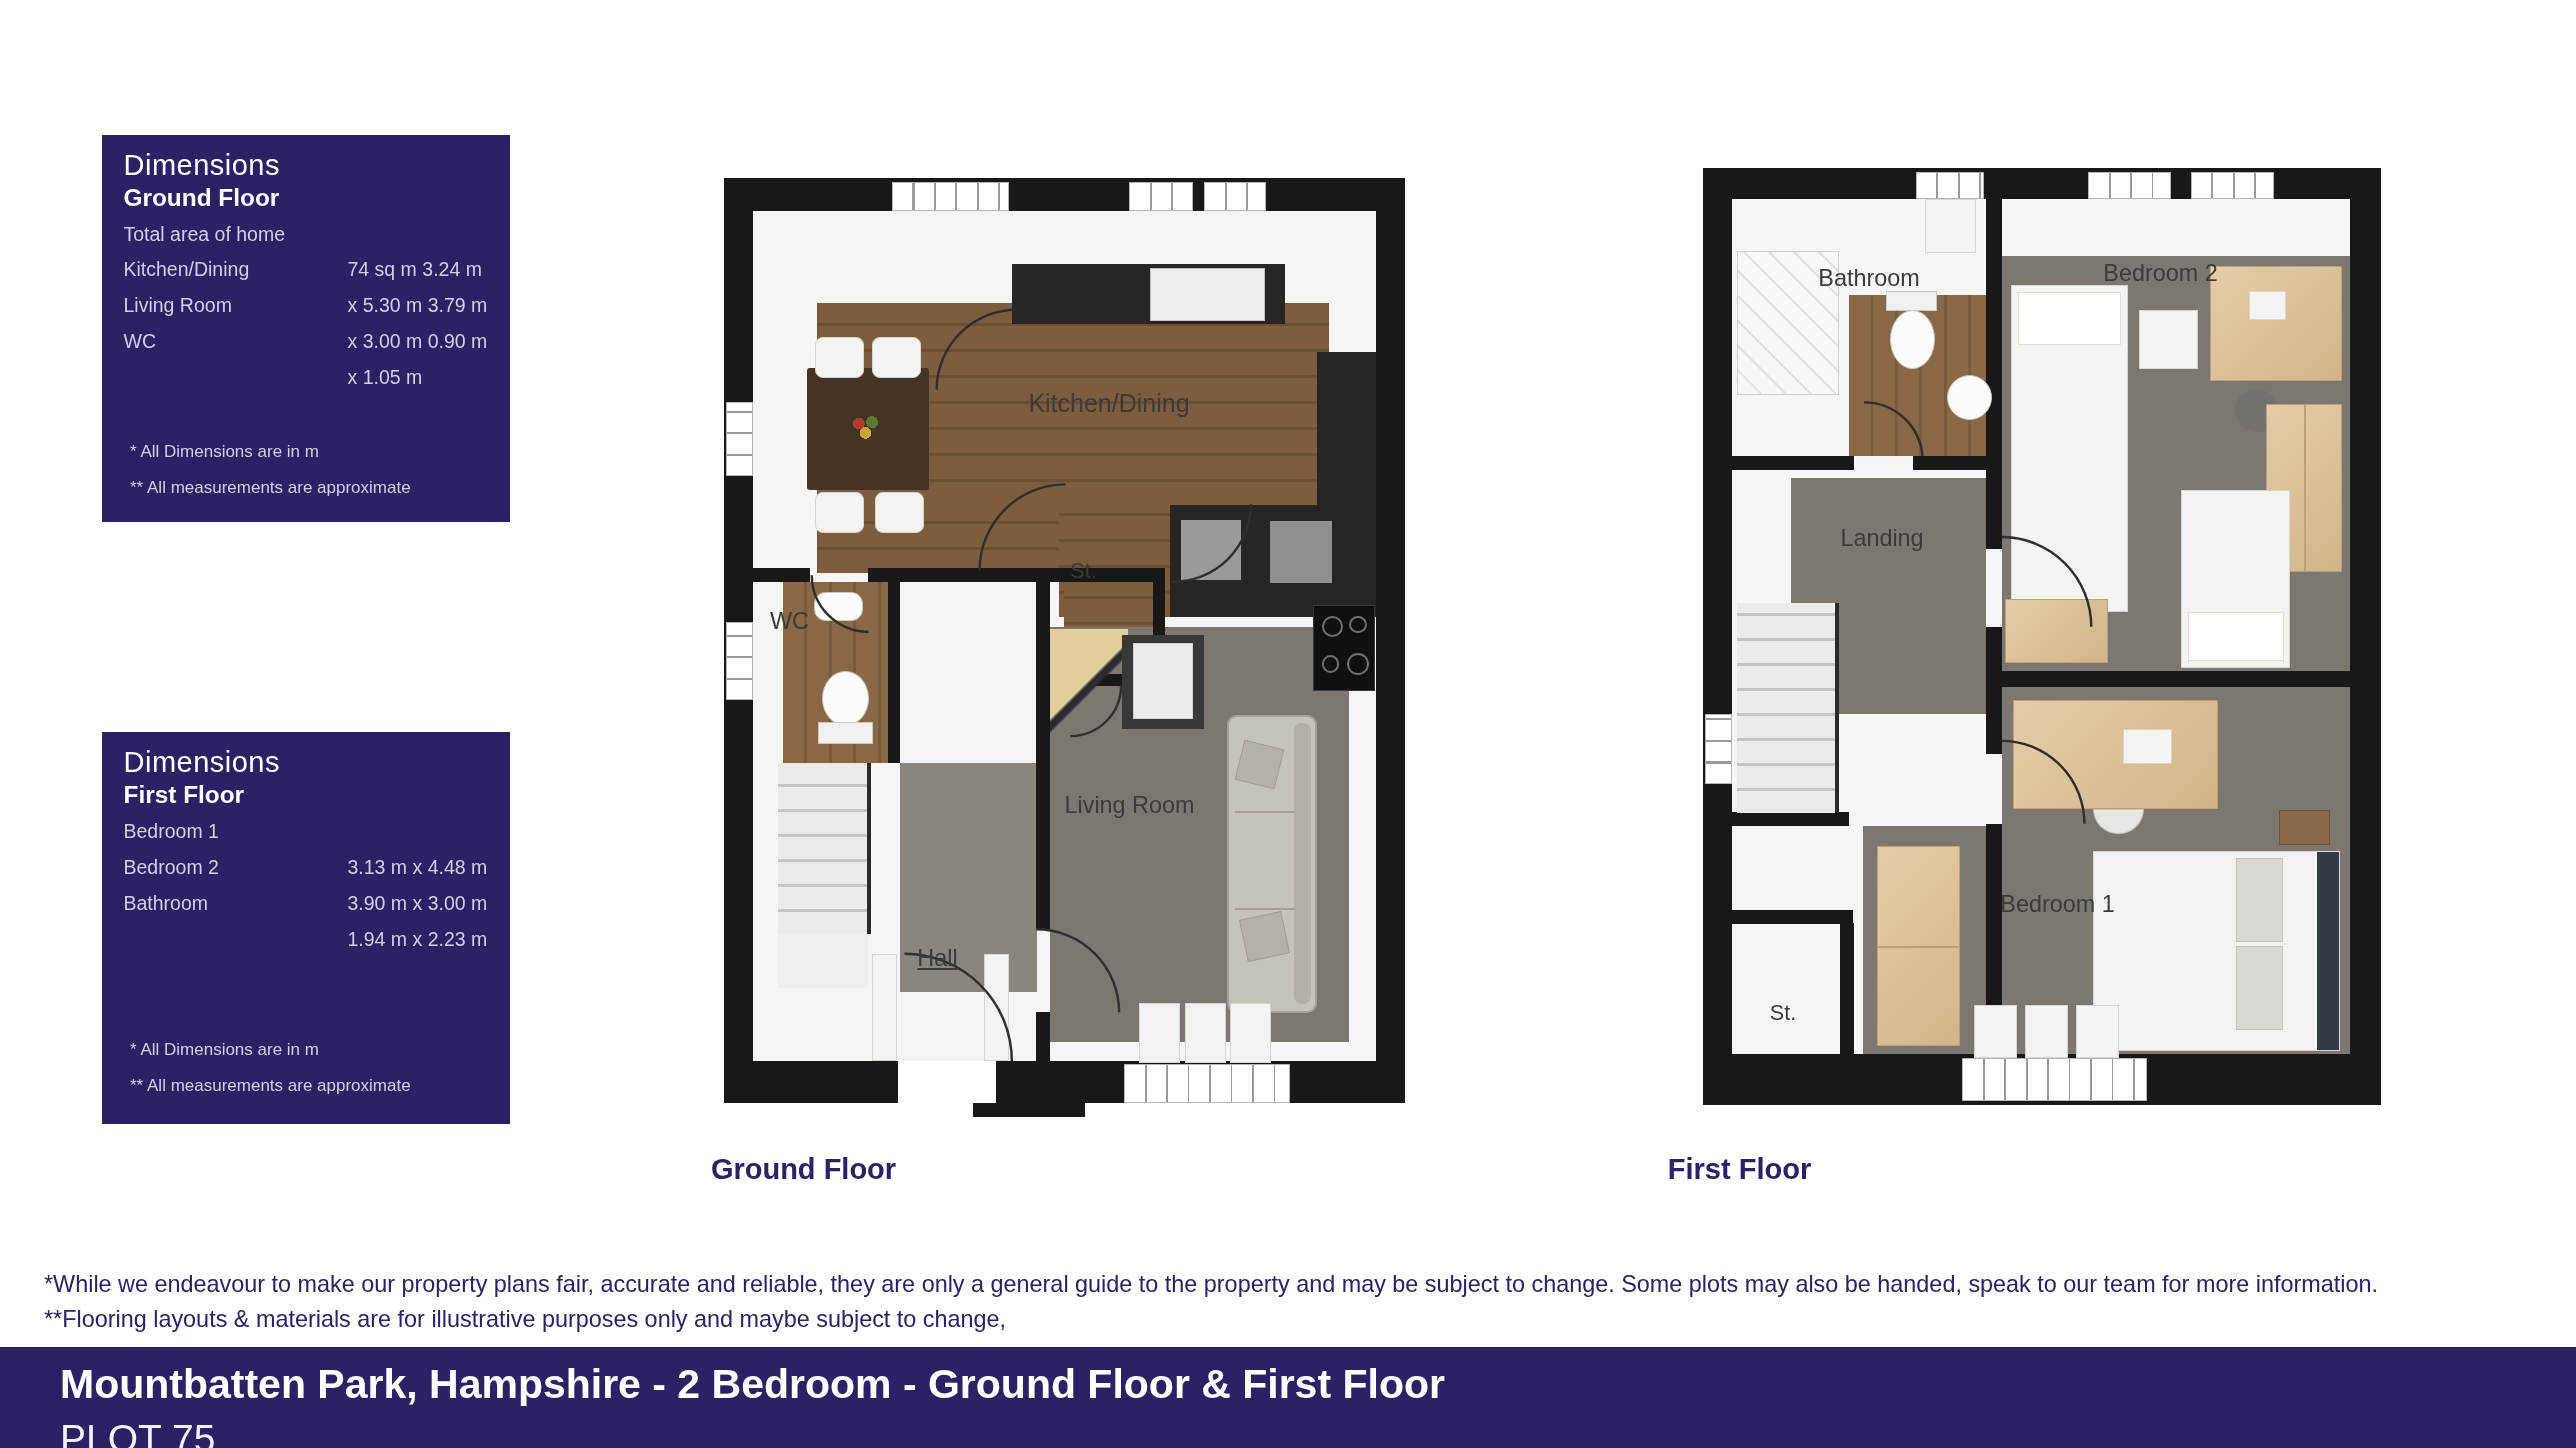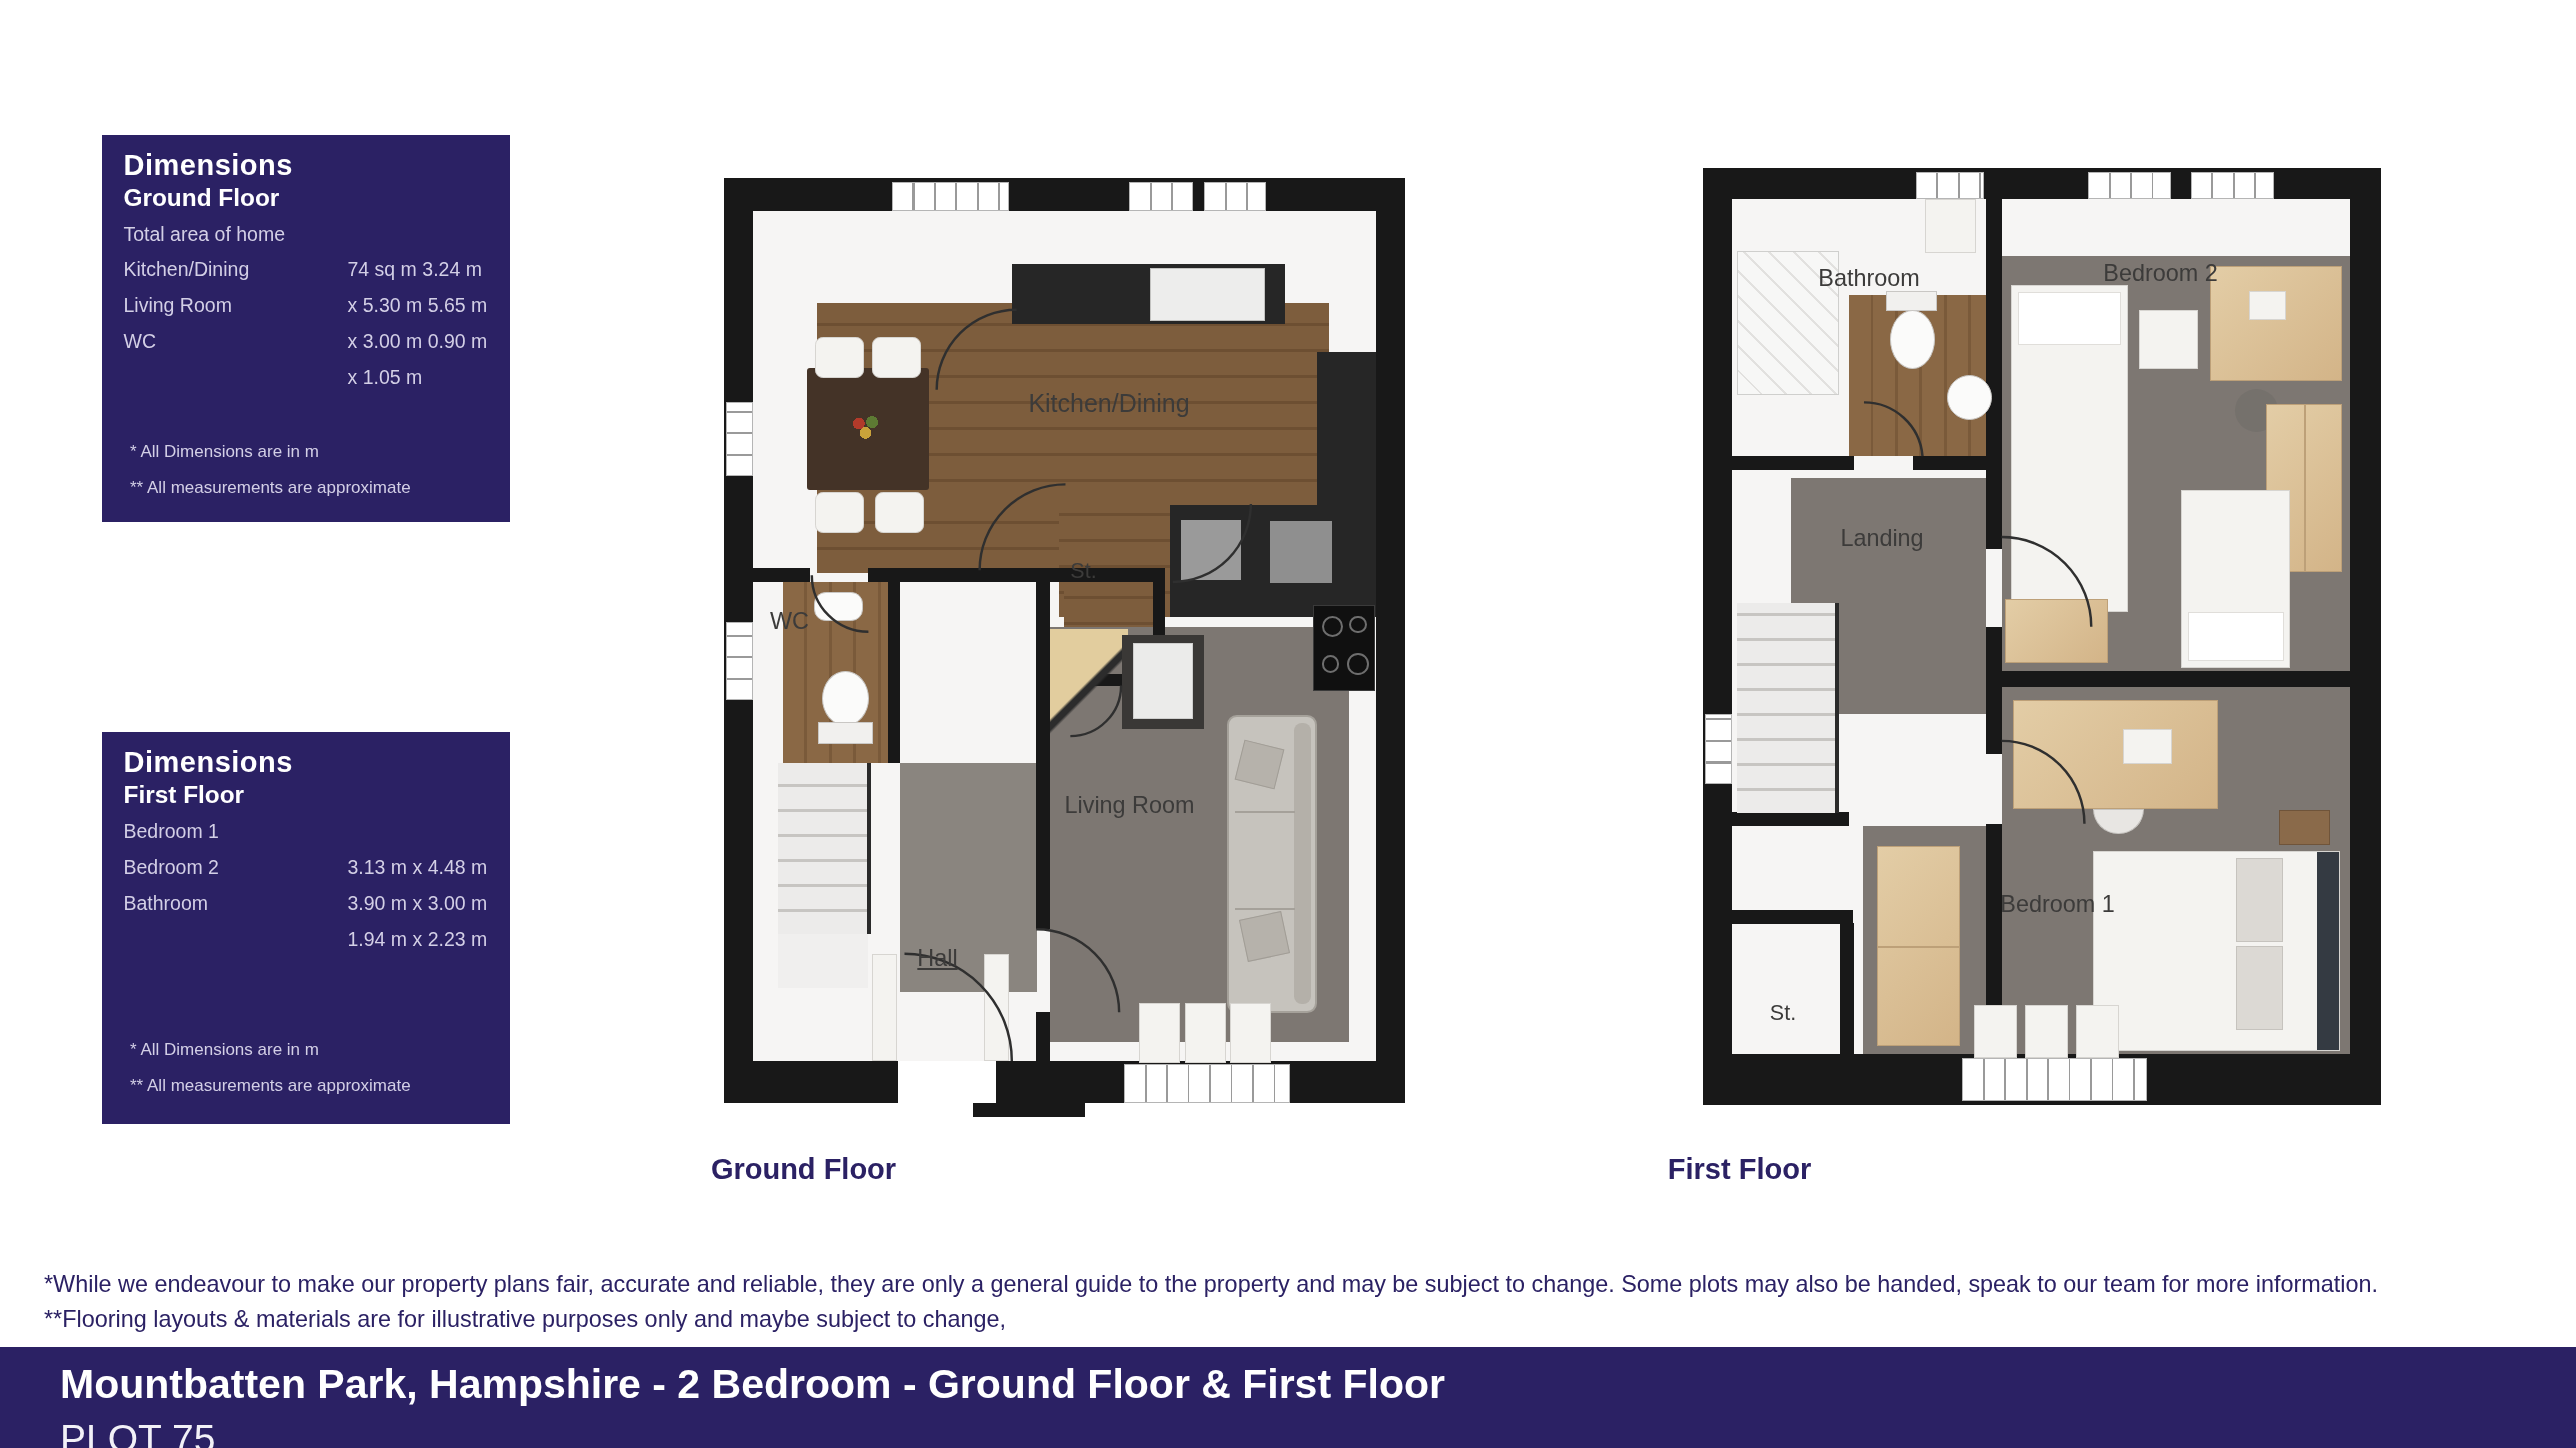--- a/index.html
+++ b/index.html
@@ -5,21 +5,21 @@
   html,body{margin:0;padding:0;}
   body{
     width:2576px;height:1448px;position:relative;overflow:hidden;
     background:#ffffff;font-family:"Liberation Sans",sans-serif;
   }
   
   .dims-box{
     position:absolute;left:102px;width:408px;background:#2b2164;color:#d3cfe6;
     box-sizing:border-box;padding:13.7px 21.5px;
   }
-  .dims-box .dims-title{color:#ffffff;font-size:29px;font-weight:bold;letter-spacing:0.5px;}
+  .dims-box .dims-title{color:#ffffff;font-size:29px;font-weight:normal;letter-spacing:0.5px;}
   .dims-box .dims-subtitle{color:#ffffff;font-size:24.4px;font-weight:bold;margin-top:2px;margin-bottom:11.7px;}
   .dims-row{position:relative;height:36px;font-size:19.5px;}
   .dims-row .dims-label{position:absolute;left:0;top:0;}
   .dims-row .dims-value{position:absolute;left:224px;top:0;}
   .dims-foot{position:absolute;left:28px;font-size:17px;}
   
   .plan{position:absolute;}
   .wall{position:absolute;background:#181818;}
   .floor-base{position:absolute;background:#f6f5f4;}
   .wood{position:absolute;background:repeating-linear-gradient(0deg,#7d5d3d 0 23.4px,#6d4f32 23.4px 26px);}
@@ -58,21 +58,21 @@
   <div class="dims-row" style="height:35px;text-decoration:underline;">
       <span class="dims-label">Total area of home</span>
       <span class="dims-value"></span>
     </div>
   <div class="dims-row">
       <span class="dims-label">Kitchen/Dining</span>
       <span class="dims-value">74 sq m 3.24 m</span>
     </div>
   <div class="dims-row">
       <span class="dims-label">Living Room</span>
-      <span class="dims-value">x 5.30 m 5.65 m</span>
+      <span class="dims-value">x 5.30 m 3.79 m</span>
     </div>
   <div class="dims-row">
       <span class="dims-label">WC</span>
       <span class="dims-value">x 3.00 m 0.90 m</span>
     </div>
   <div class="dims-row">
       <span class="dims-label"></span>
       <span class="dims-value">x 1.05 m</span>
     </div>
   <div class="dims-foot" style="top:307px;">* All Dimensions are in m</div>

